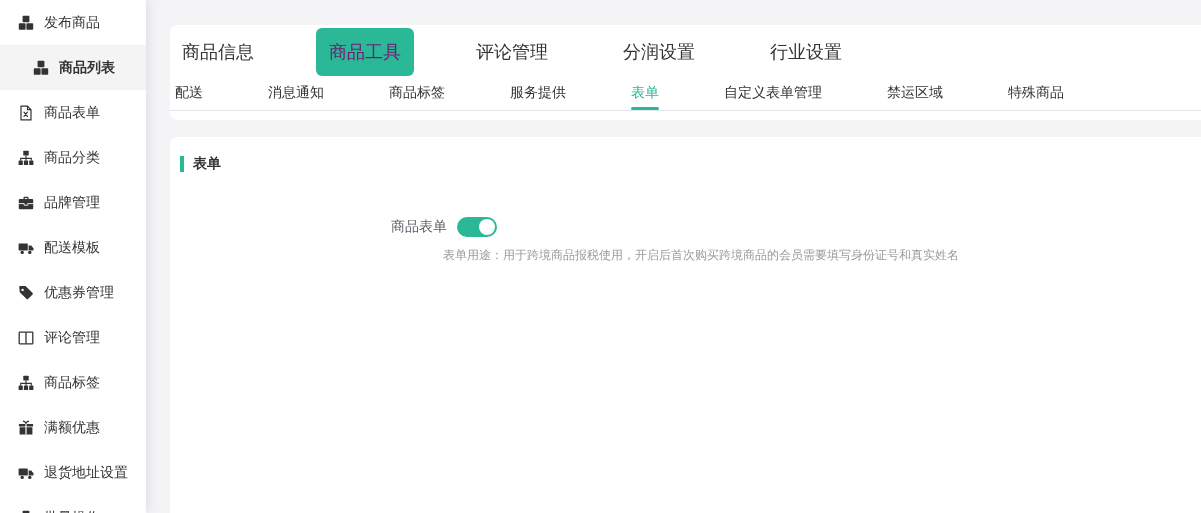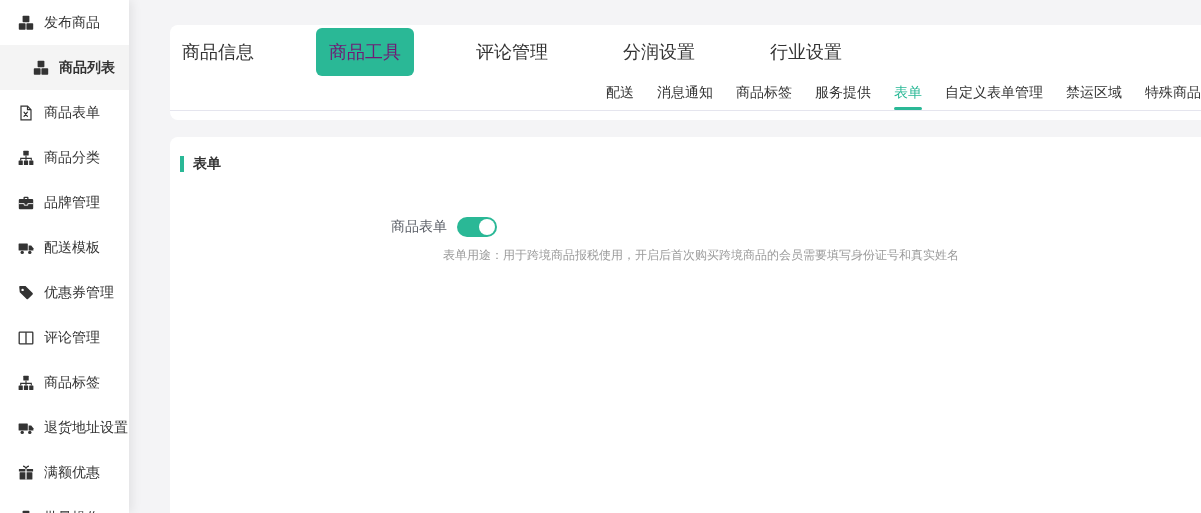--- a/index.html
+++ b/index.html
@@ -6,21 +6,21 @@
   html,body { width:1201px; height:513px; }
   body {
     font-family:"Liberation Sans","DejaVu Sans",sans-serif;
     background:var(--page-bg,#f4f4f6);
     color:var(--text,#333);
     position:relative;
     overflow:hidden;
   }
   
   .sidebar {
-    position:absolute; left:0; top:0; width:129px; height:513px;
+    position:absolute; left:0; top:0; width:146px; height:513px;
     background:#fff; box-shadow:3px 0 10px rgba(0,0,0,.08);
     overflow:hidden; z-index:2;
   }
   .side-item {
     height:45px; display:flex; align-items:center;
     padding-left:18px; gap:10px; font-size:14px; cursor:pointer;
     white-space:nowrap;
   }
   .side-item.active { background:var(--sidebar-active-bg,#f4f4f4); font-weight:bold;padding-left:33px; }
   .side-item .icn { width:16px; height:16px; flex:0 0 16px; display:inline-flex; }
@@ -35,23 +35,22 @@
     display:flex; align-items:center; padding-left:12px;
   }
   .tab1 { font-size:18px; margin-right:75px; cursor:pointer; white-space:nowrap; }
   .tab1.active {
     background:var(--accent,#2ab896); color:#701a75;
     padding:12px 13px; border-radius:6px;
     margin:-12px 62px -12px -13px;
   }
   .tabs-secondary {
     position:absolute; top:53px; left:0; right:0; height:33px;
-    display:flex; gap:23px; padding:4px 0 0 5px;
+    display:flex; gap:65px; padding:4px 0 0 5px;
     border-bottom:1px solid var(--divider,#e5e5ee);
-    justify-content:flex-end;
   }
   .tab2 {
     font-size:14px; line-height:20px; padding-bottom:8px;
     position:relative; cursor:pointer; white-space:nowrap;
   }
   .tab2.active { color:var(--accent,#2ab896); }
   .tab2.active::after {
     content:""; position:absolute; left:0; right:0; bottom:0;
     height:3px; background:var(--accent,#2ab896); border-radius:2px;
   }
@@ -169,38 +168,38 @@
           <rect x="5.9" y="10.6" width="4.2" height="4.4" rx="0.5" fill="currentColor"></rect>
           <rect x="11.2" y="10.6" width="4.2" height="4.4" rx="0.5" fill="currentColor"></rect>
           <path d="M8 5.4v3M2.7 10.6V8.4h10.6v2.2M8 8.4v2.2" stroke="currentColor" fill="none" stroke-width="1.1"></path>
         </svg>
       </span>
       <span>商品标签</span>
     </div>
     <div class="side-item">
       <span class="icn">
         <svg viewBox="0 0 16 16" fill="currentColor">
+          <rect x="1.6" y="7.2" width="12.8" height="7.4" rx="0.6"></rect>
+          <rect x="0.9" y="3.9" width="14.2" height="2.7" rx="0.4"></rect>
+          <path d="M5 1.2c1.2 0 2.4 1 3 2.1.6-1.1 1.8-2.1 3-2.1" fill="none" stroke="currentColor" stroke-width="1.2"></path>
+          <path d="M7.4 3.9h1.2v10.7H7.4z" fill="#fff"></path>
+        </svg>
+      </span>
+      <span>满额优惠</span>
+    </div>
+    <div class="side-item">
+      <span class="icn">
+        <svg viewBox="0 0 16 16" fill="currentColor">
           <rect x="0.6" y="3.4" width="9.2" height="7.2" rx="0.6"></rect>
           <path d="M10.6 5.6h2.6l2.2 2.6v2.4h-4.8z"></path>
           <circle cx="4.2" cy="12.4" r="1.7"></circle>
           <circle cx="11.8" cy="12.4" r="1.7"></circle>
         </svg>
       </span>
       <span>退货地址设置</span>
-    </div>
-    <div class="side-item">
-      <span class="icn">
-        <svg viewBox="0 0 16 16" fill="currentColor">
-          <rect x="1.6" y="7.2" width="12.8" height="7.4" rx="0.6"></rect>
-          <rect x="0.9" y="3.9" width="14.2" height="2.7" rx="0.4"></rect>
-          <path d="M5 1.2c1.2 0 2.4 1 3 2.1.6-1.1 1.8-2.1 3-2.1" fill="none" stroke="currentColor" stroke-width="1.2"></path>
-          <path d="M7.4 3.9h1.2v10.7H7.4z" fill="#fff"></path>
-        </svg>
-      </span>
-      <span>满额优惠</span>
     </div>
     <div class="side-item">
       <span class="icn">
         <svg viewBox="0 0 16 16" fill="currentColor">
           <rect x="4.6" y="0.8" width="6.8" height="6.4" rx="0.8"></rect>
           <rect x="0.8" y="8.3" width="6.8" height="6.4" rx="0.8"></rect>
           <rect x="8.4" y="8.3" width="6.8" height="6.4" rx="0.8"></rect>
         </svg>
       </span>
       <span>批量操作</span>

